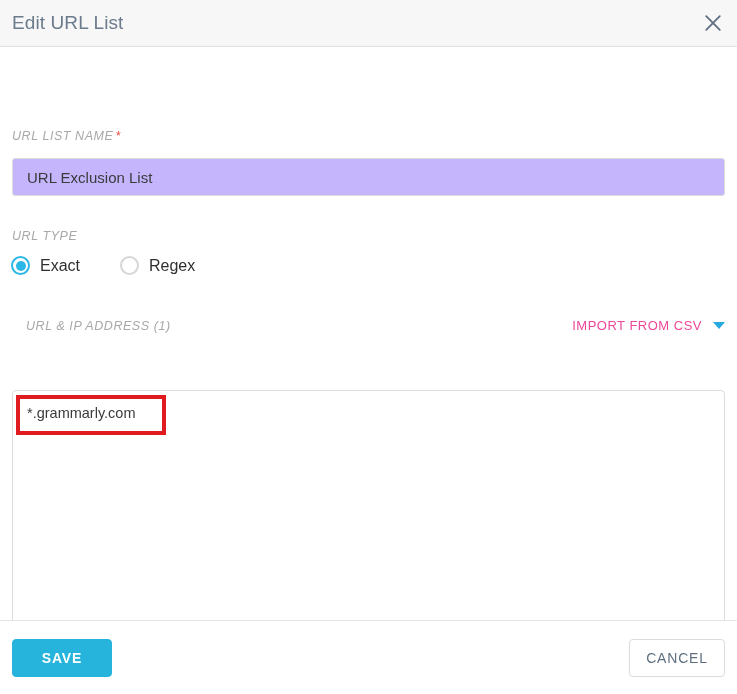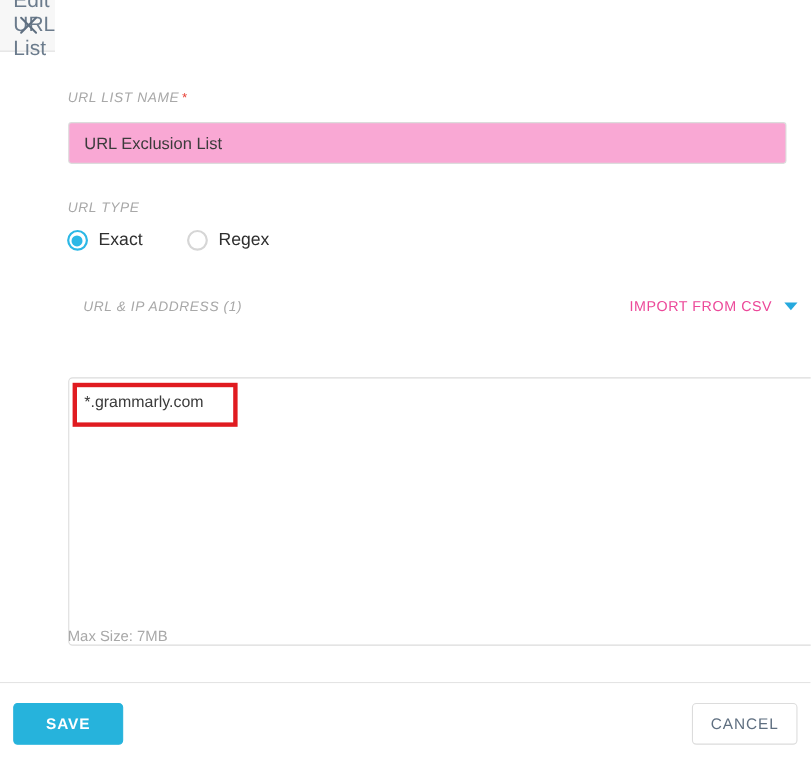--- a/index.html
+++ b/index.html
@@ -15,21 +15,21 @@
     overflow: hidden;
   }
 
   .dialog {
     position: relative;
     width: 737px;
     height: 694px;
     box-sizing: border-box;
     background: #ffffff;
     display: flex;
-    flex-direction: row;
+    flex-direction: column;
     justify-content: flex-end;
   }
 
   
   .dialog-header {
     position: relative;
     height: 46px;
     flex: 0 0 46px;
     background: #f7f7f7;
     border-bottom: 1px solid #e0e0e0;
@@ -81,26 +81,26 @@
     font-size: 12px;
     margin-left: 2px;
   }
 
   .label-name { position: absolute; left: 12px; top: 82px; }
 
   .name-input {
     position: absolute;
     left: 12px;
     top: 111px;
-    width: 653px;
+    width: 713px;
     height: 38px;
     box-sizing: border-box;
     border: 1px solid #dcdcdc;
     border-radius: 3px;
-    background: #f9a8d4;
+    background: #c4b5fd;
     font-family: "Liberation Sans", sans-serif;
     font-size: 15px;
     color: #3b3b3b;
     padding: 10px 14px;
     outline: none;
   }
 
   .label-type { position: absolute; left: 12px; top: 182px; }
 
   .radio-row {

